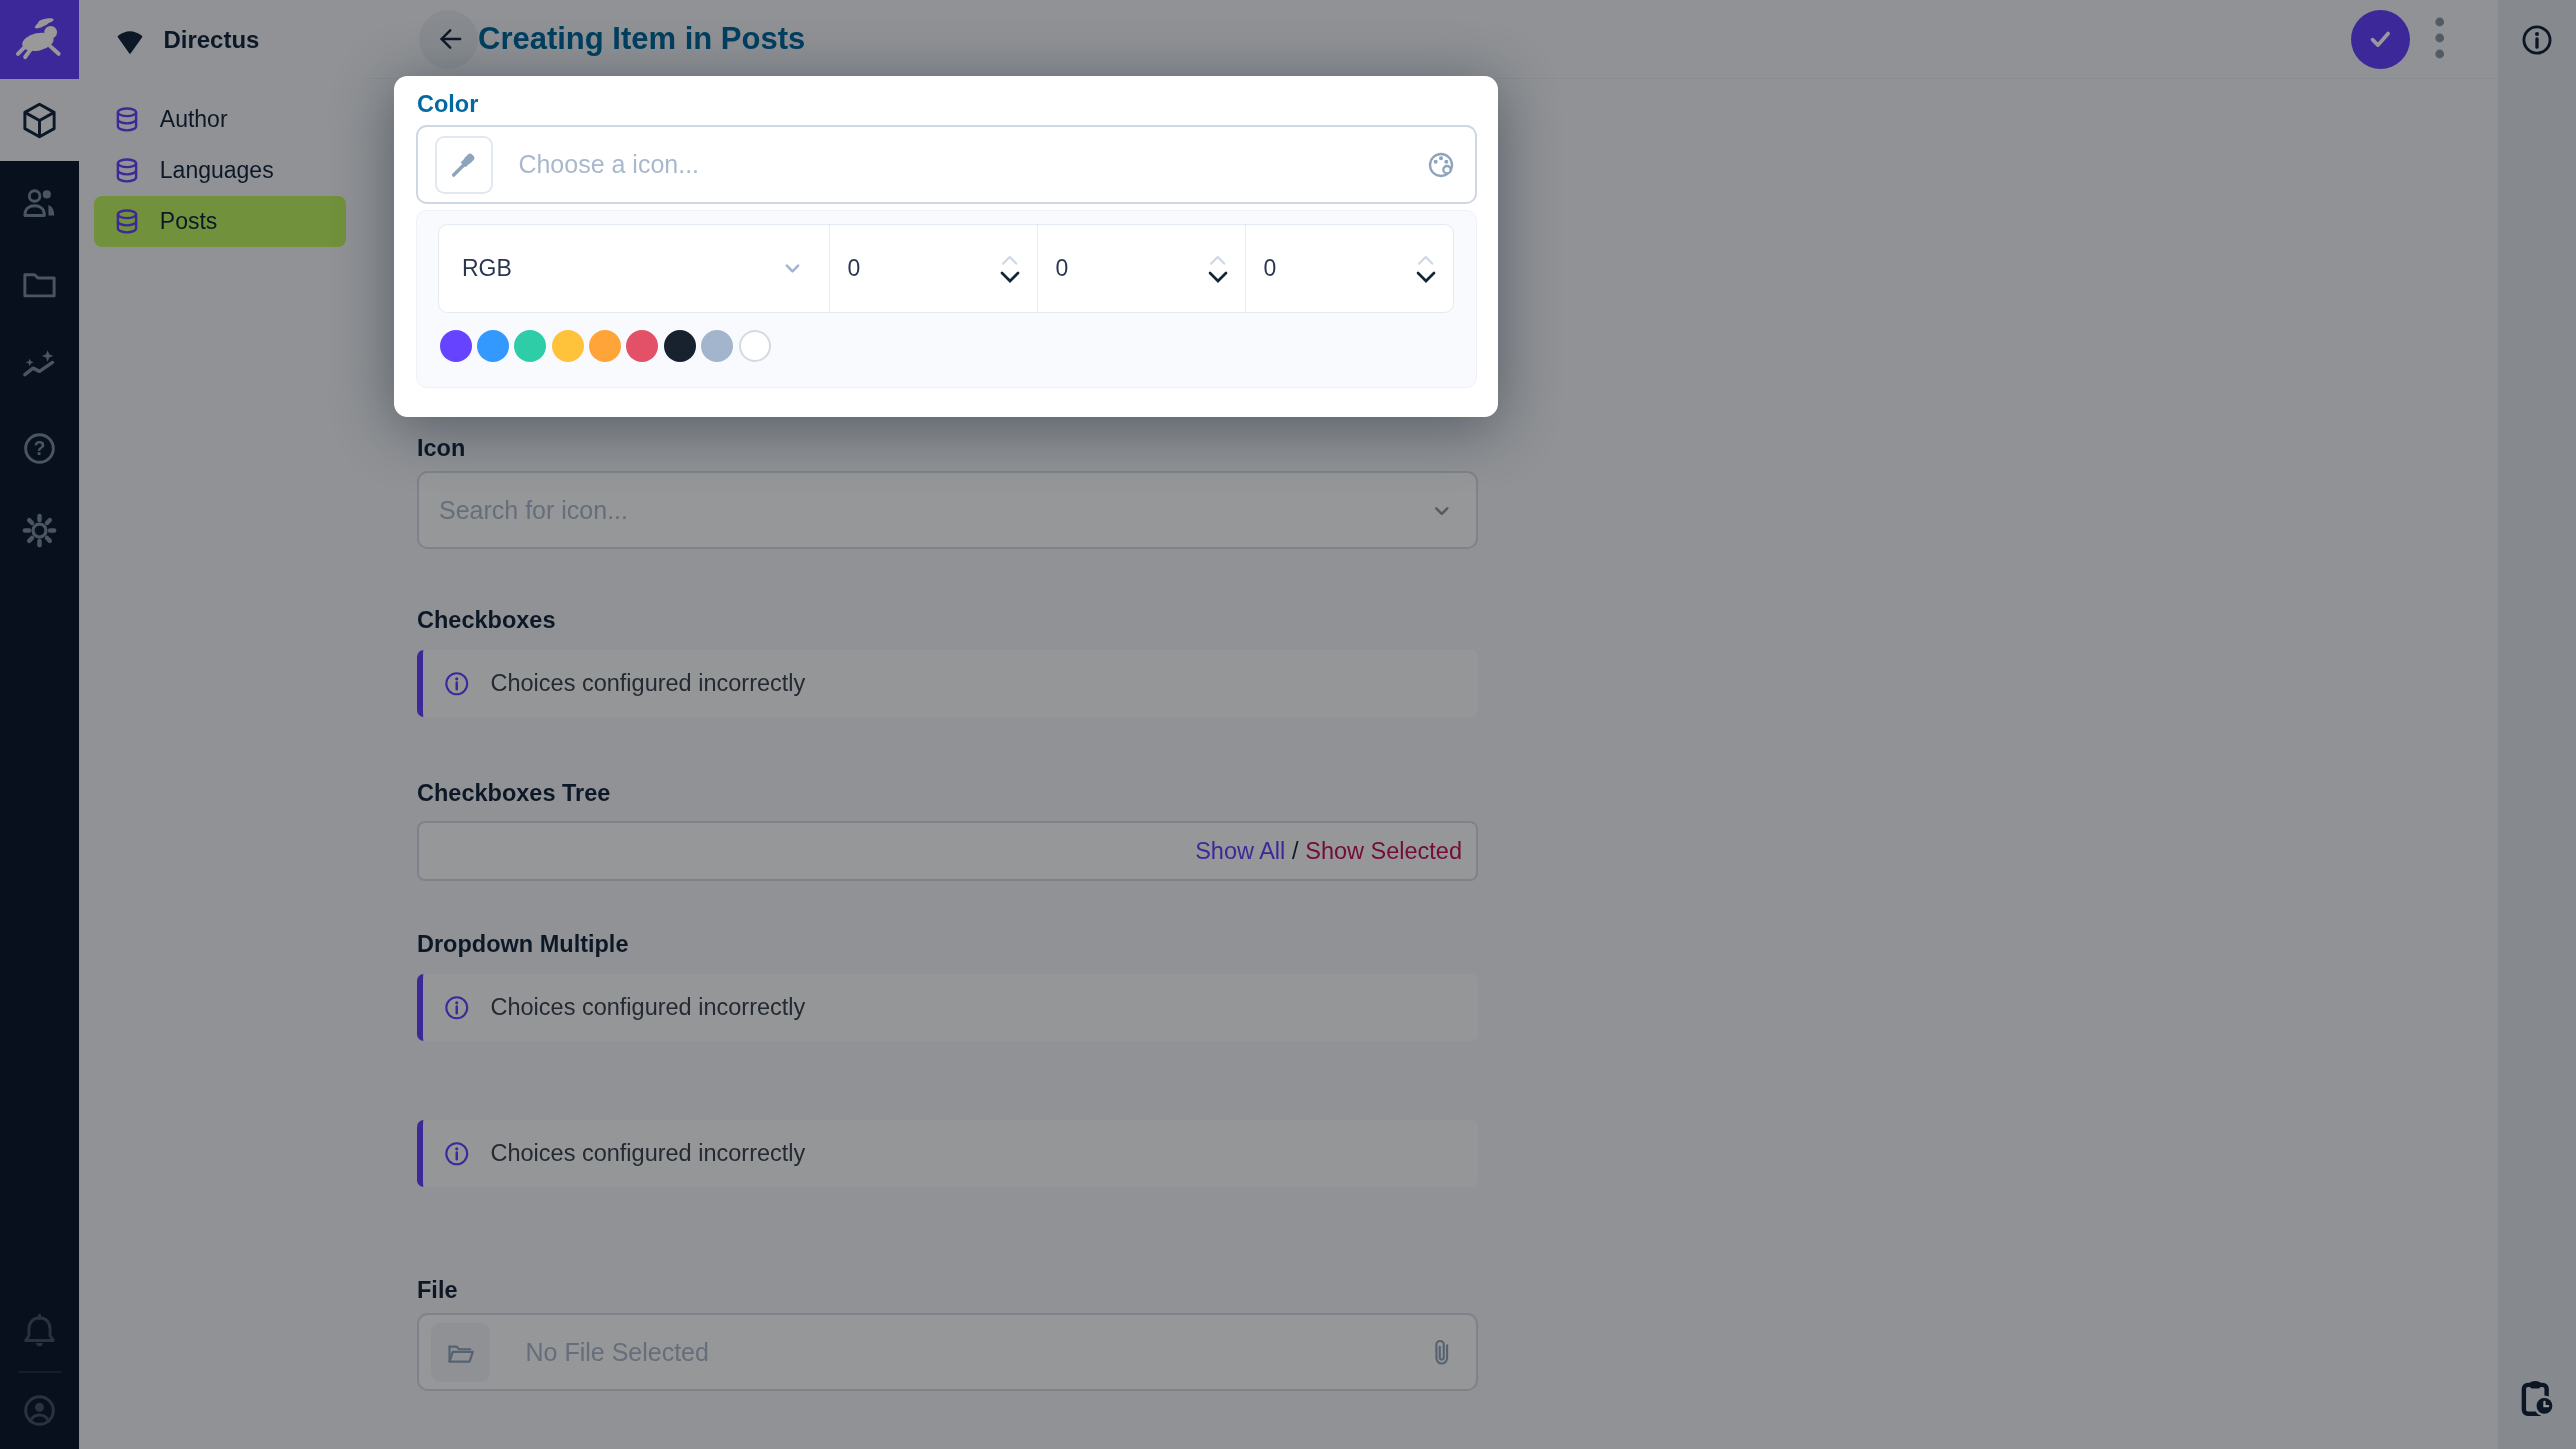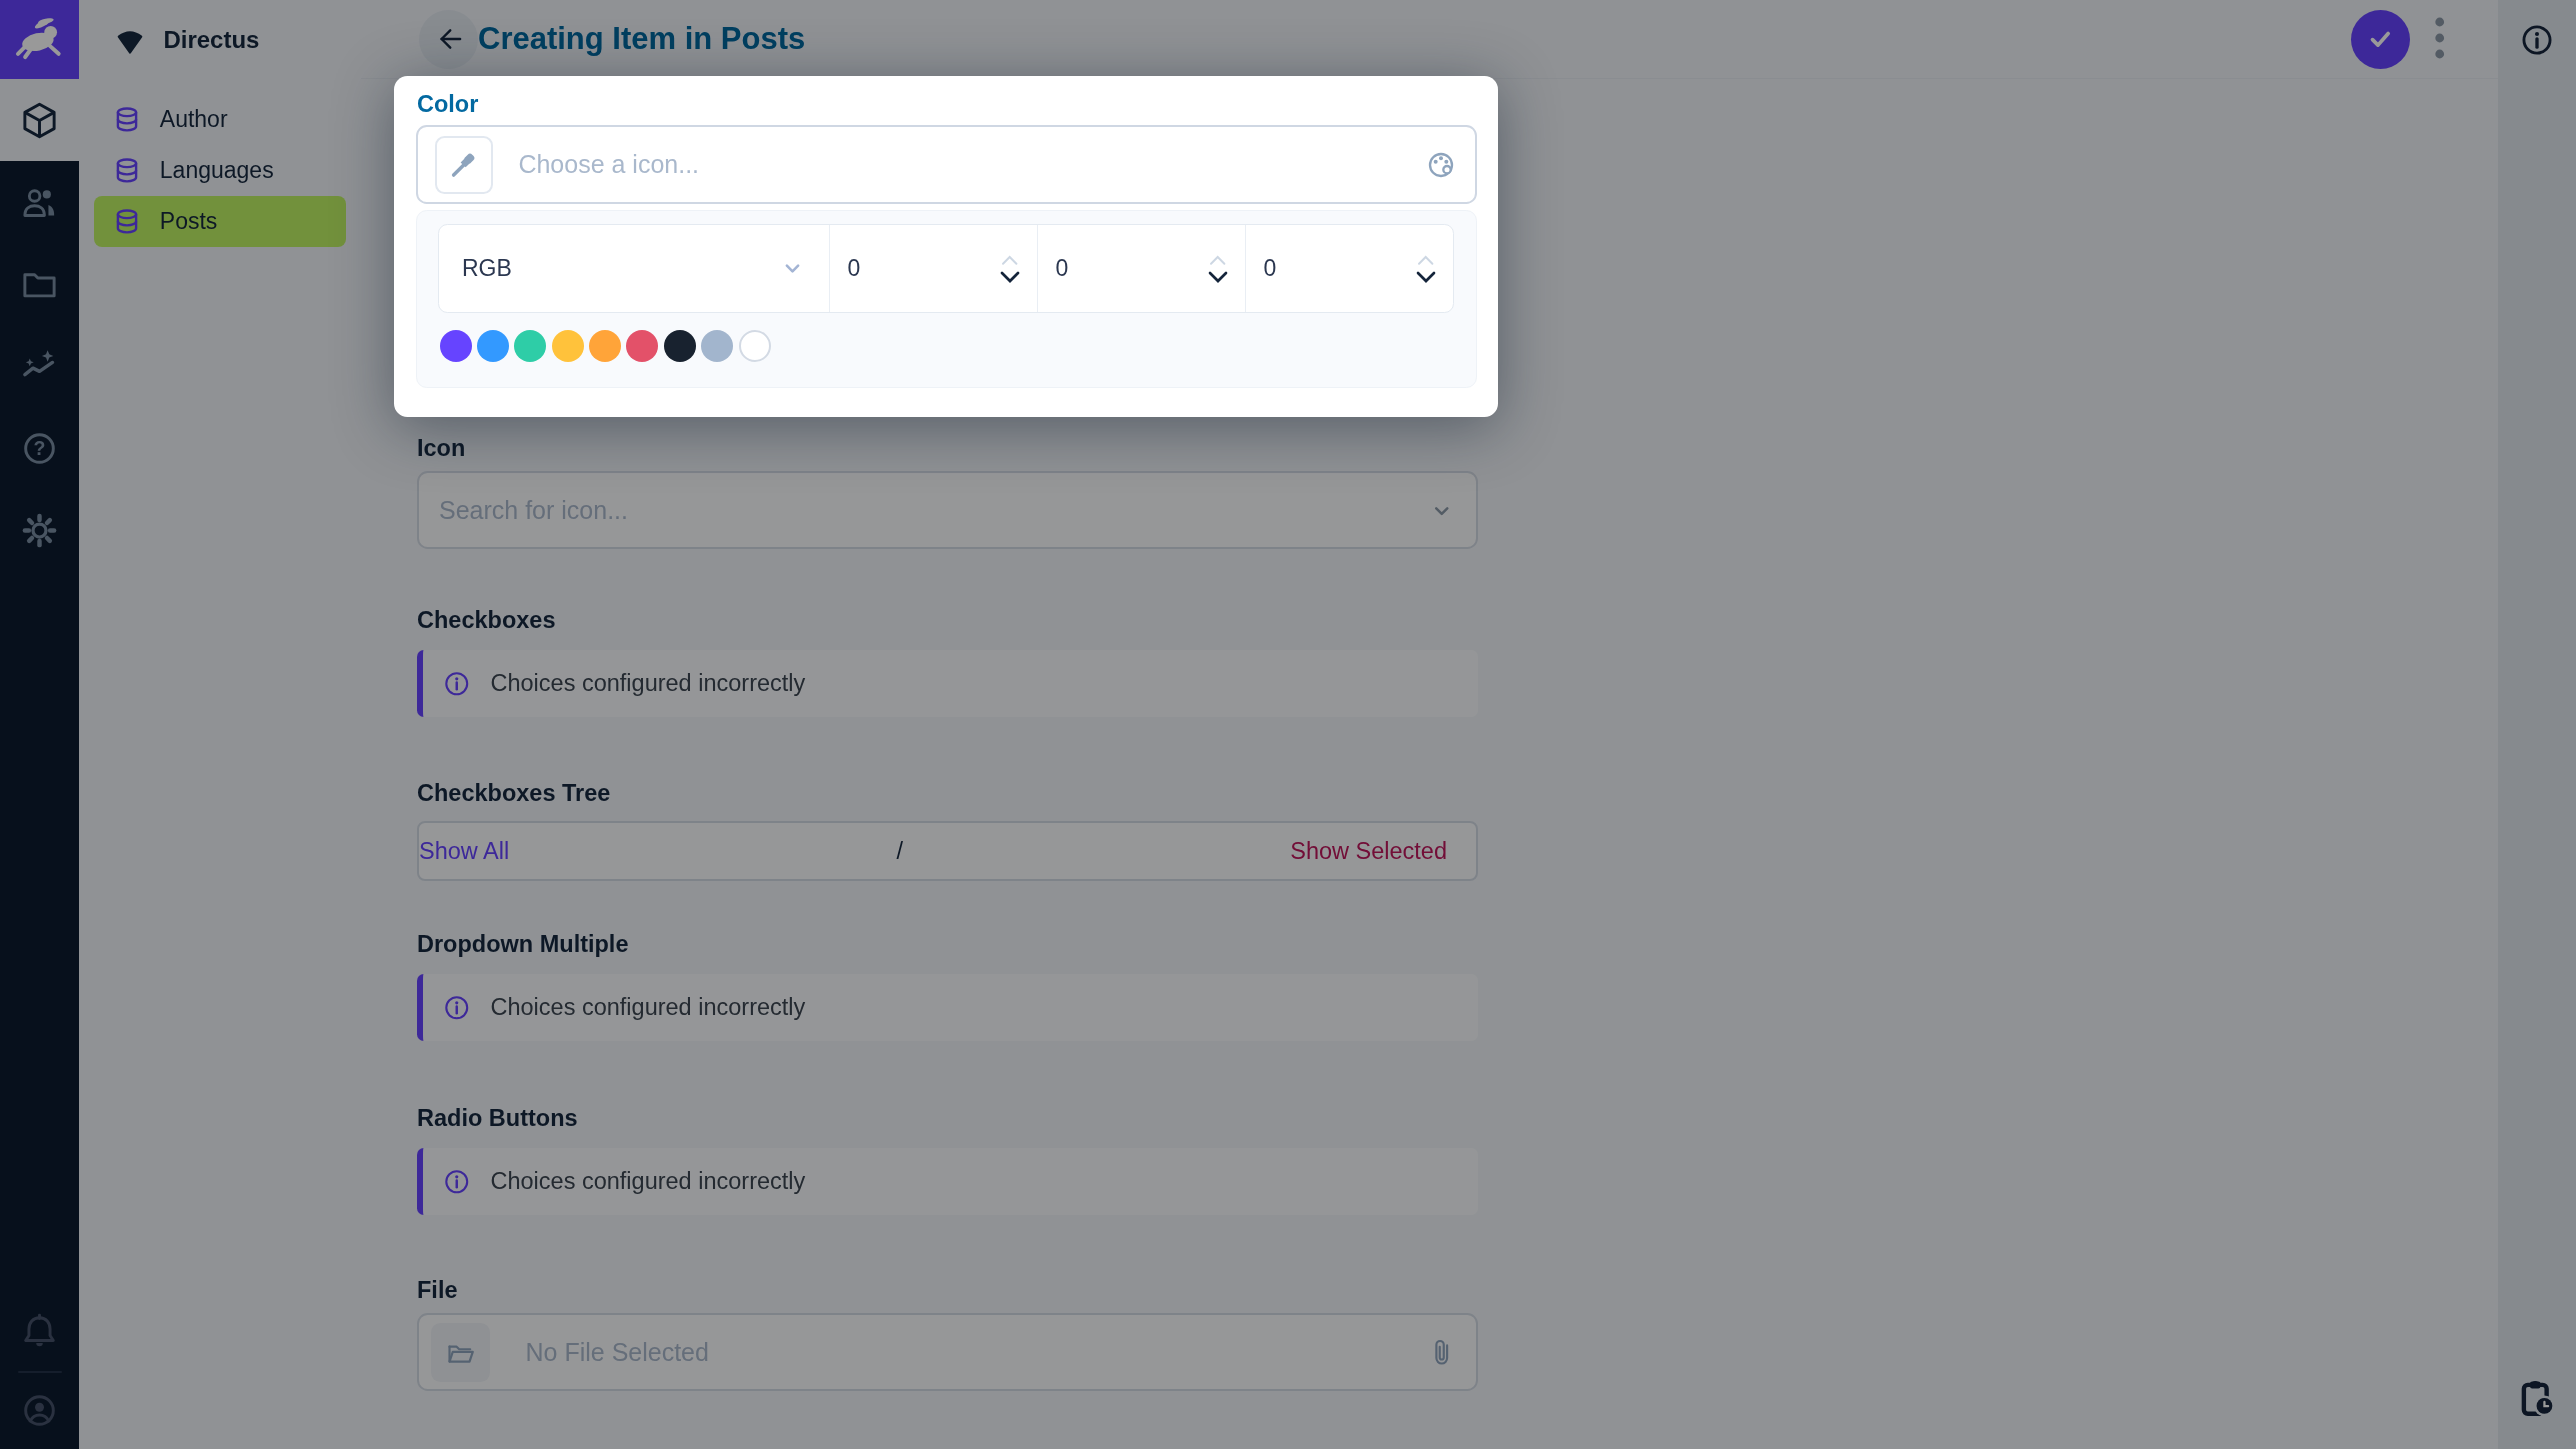--- a/index.html
+++ b/index.html
@@ -35,21 +35,21 @@
   .strip-top{height:79px;display:flex;align-items:center;justify-content:center;}
   .strip-bottom{position:absolute;bottom:10.7px;left:0;width:78px;display:flex;align-items:center;justify-content:center;height:81px;}
   
   .content{position:absolute;left:361px;top:79px;width:2137px;height:1370px;background:#f0f4f9;z-index:1;}
   .field{position:absolute;left:56px;width:1061px;}
   .field-label{font-size:23.5px;line-height:28px;font-weight:600;color:#172940;}
   .text-input{box-sizing:border-box;width:1061px;height:78px;border:2px solid #d3dae4;border-radius:10.7px;background:#fbfcfe;display:flex;align-items:center;padding:0 20px;}
   .placeholder{font-size:25px;color:#a9b8cc;}
   .notice{box-sizing:border-box;width:1061px;height:67px;background:#f9fbfe;border-left:6px solid #6644ff;border-radius:6.7px;display:flex;align-items:center;padding-left:19px;gap:19px;margin-top:16px;}
   .notice-text{font-size:23.5px;color:#3d4753;}
-  .tree-box{box-sizing:border-box;width:1061px;height:60px;border:2px solid #d3dae4;border-radius:8px;background:#fbfcfe;display:flex;align-items:center;justify-content:space-between;padding-right:29px;margin-top:14px;font-size:23.5px;}
+  .tree-box{box-sizing:border-box;width:1061px;height:60px;border:2px solid #d3dae4;border-radius:8px;background:#fbfcfe;display:flex;align-items:center;justify-content:flex-end;padding-right:14px;margin-top:14px;font-size:23.5px;}
   .show-all{color:#6644ff;}
   .show-sep{color:#172940;margin:0 6.7px;}
   .show-selected{color:#be185d;}
   .mt14{margin-top:9.4px;gap:14px;}
   .spacer{flex:1;}
   .file-btn{width:59px;height:59px;border-radius:9.4px;background:#eef2f7;display:flex;align-items:center;justify-content:center;flex:0 0 auto;}
   
   .overlay{position:absolute;inset:0;background:rgba(0,0,0,0.40);z-index:50;}
   .popover{position:absolute;left:394px;top:76px;width:1104px;height:341px;background:#ffffff;border-radius:13.4px;z-index:60;box-shadow:0 9.4px 60px rgba(13,28,47,0.45);}
   .pop-label{position:absolute;left:23px;top:14.8px;font-size:23.5px;font-weight:600;color:#0369a1;}
@@ -272,21 +272,20 @@
       <svg width="29.5" height="29.5" viewBox="0 0 48 48">
         <circle cx="24" cy="24" r="17" fill="none" stroke="#6644ff" stroke-width="3.4"></circle>
         <circle cx="24" cy="16" r="2.6" fill="#6644ff"></circle>
         <line x1="24" y1="22" x2="24" y2="33" stroke="#6644ff" stroke-width="4" stroke-linecap="round"></line>
       </svg>
       <span class="notice-text">Choices configured incorrectly</span>
     </div>
   </div>
 
   <div class="field" style="top:1025px">
-    <div class="field-label">Radio Buttons</div>
     <div class="notice">
       <svg width="29.5" height="29.5" viewBox="0 0 48 48">
         <circle cx="24" cy="24" r="17" fill="none" stroke="#6644ff" stroke-width="3.4"></circle>
         <circle cx="24" cy="16" r="2.6" fill="#6644ff"></circle>
         <line x1="24" y1="22" x2="24" y2="33" stroke="#6644ff" stroke-width="4" stroke-linecap="round"></line>
       </svg>
       <span class="notice-text">Choices configured incorrectly</span>
     </div>
   </div>
 

